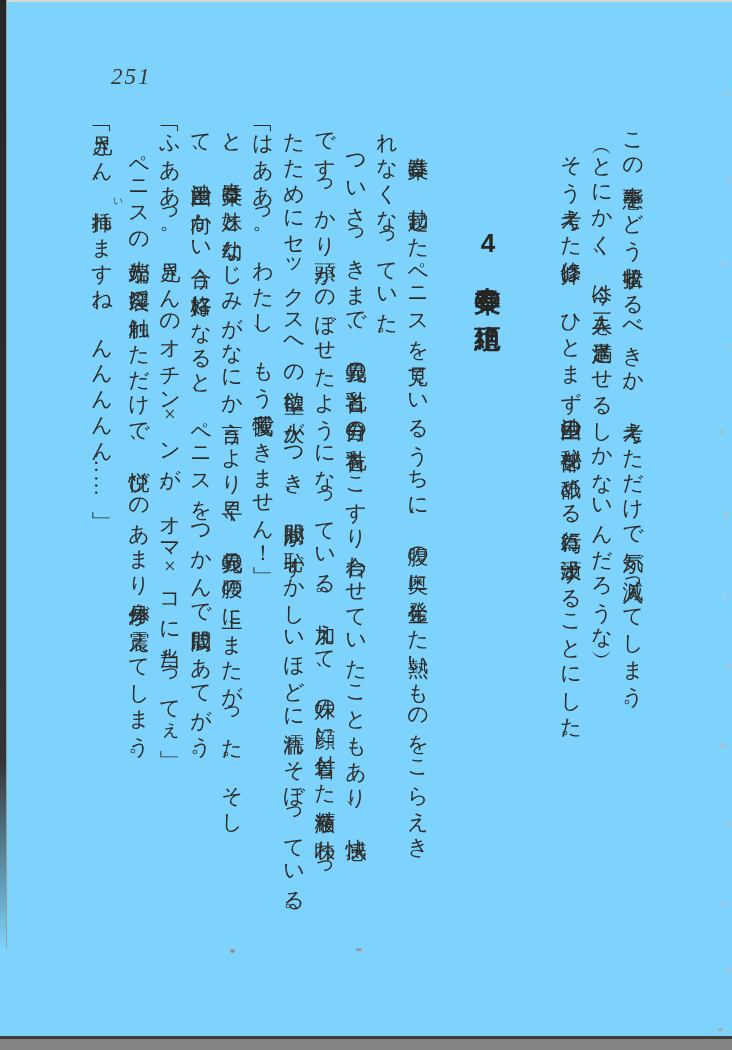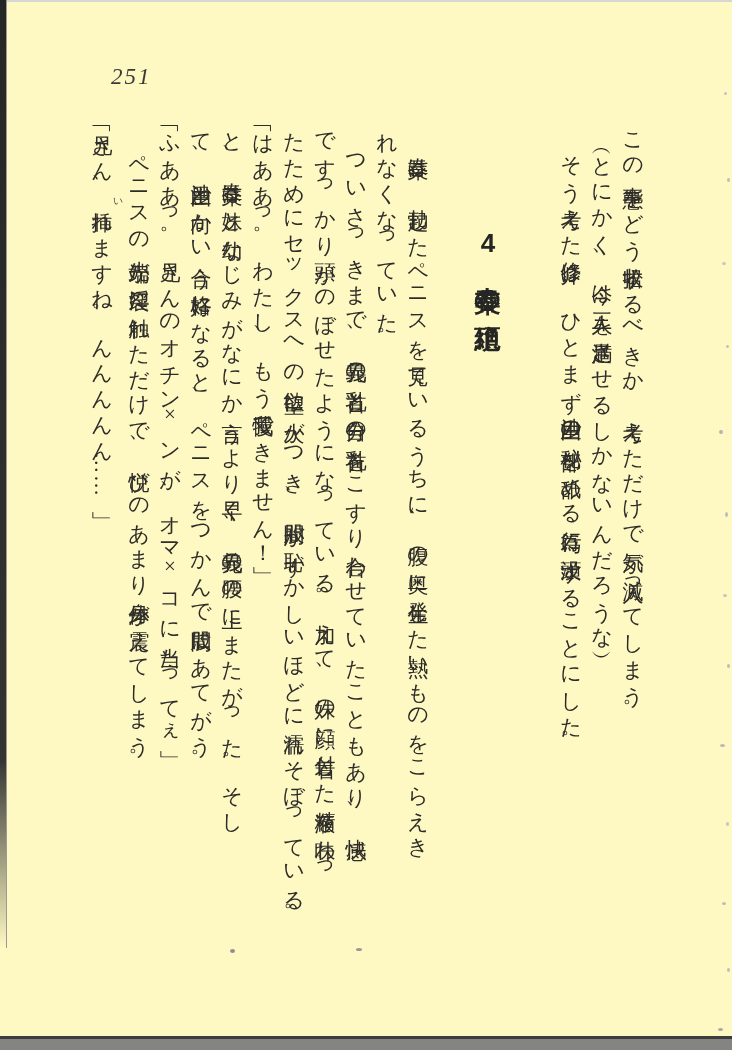--- a/index.html
+++ b/index.html
@@ -1,20 +1,20 @@
 <!DOCTYPE html>
 <html lang="ja"><head>
 <meta charset="utf-8">
 <style>
   html, body { margin:0; padding:0; }
   body { width:732px; height:1050px; font-family:"Liberation Serif","DejaVu Serif",serif; }
 
   .page {
     position:relative; width:732px; height:1050px;
-    background:#fef9c3; overflow:hidden;
+    background:#7dd3fc; overflow:hidden;
   }
 
   
   .edge-top    { position:absolute; left:0; top:0; width:732px; height:2px; background:#d6d6d4; }
   .edge-left   { position:absolute; left:0; top:0; width:6px; height:948px;
                  background:linear-gradient(to bottom, #262626 0%, #333 80%, rgba(60,60,60,0) 100%);
                  box-shadow:1px 0 0 #9a9a96; }
   .edge-bottom-line { position:absolute; left:0; top:1036px; width:732px; height:3px; background:#3d3d3b; }
   .edge-bottom-fill { position:absolute; left:0; top:1039px; width:732px; height:11px; background:#848482; }
 

